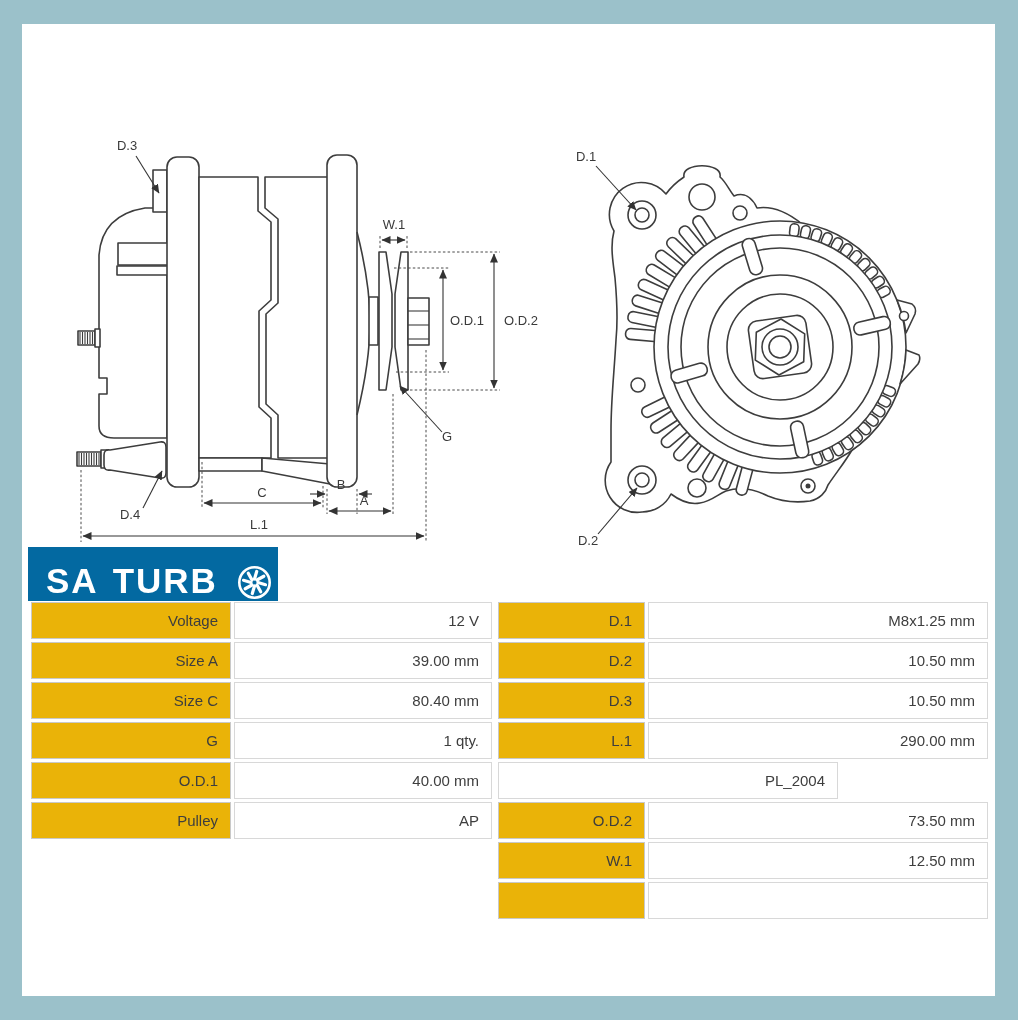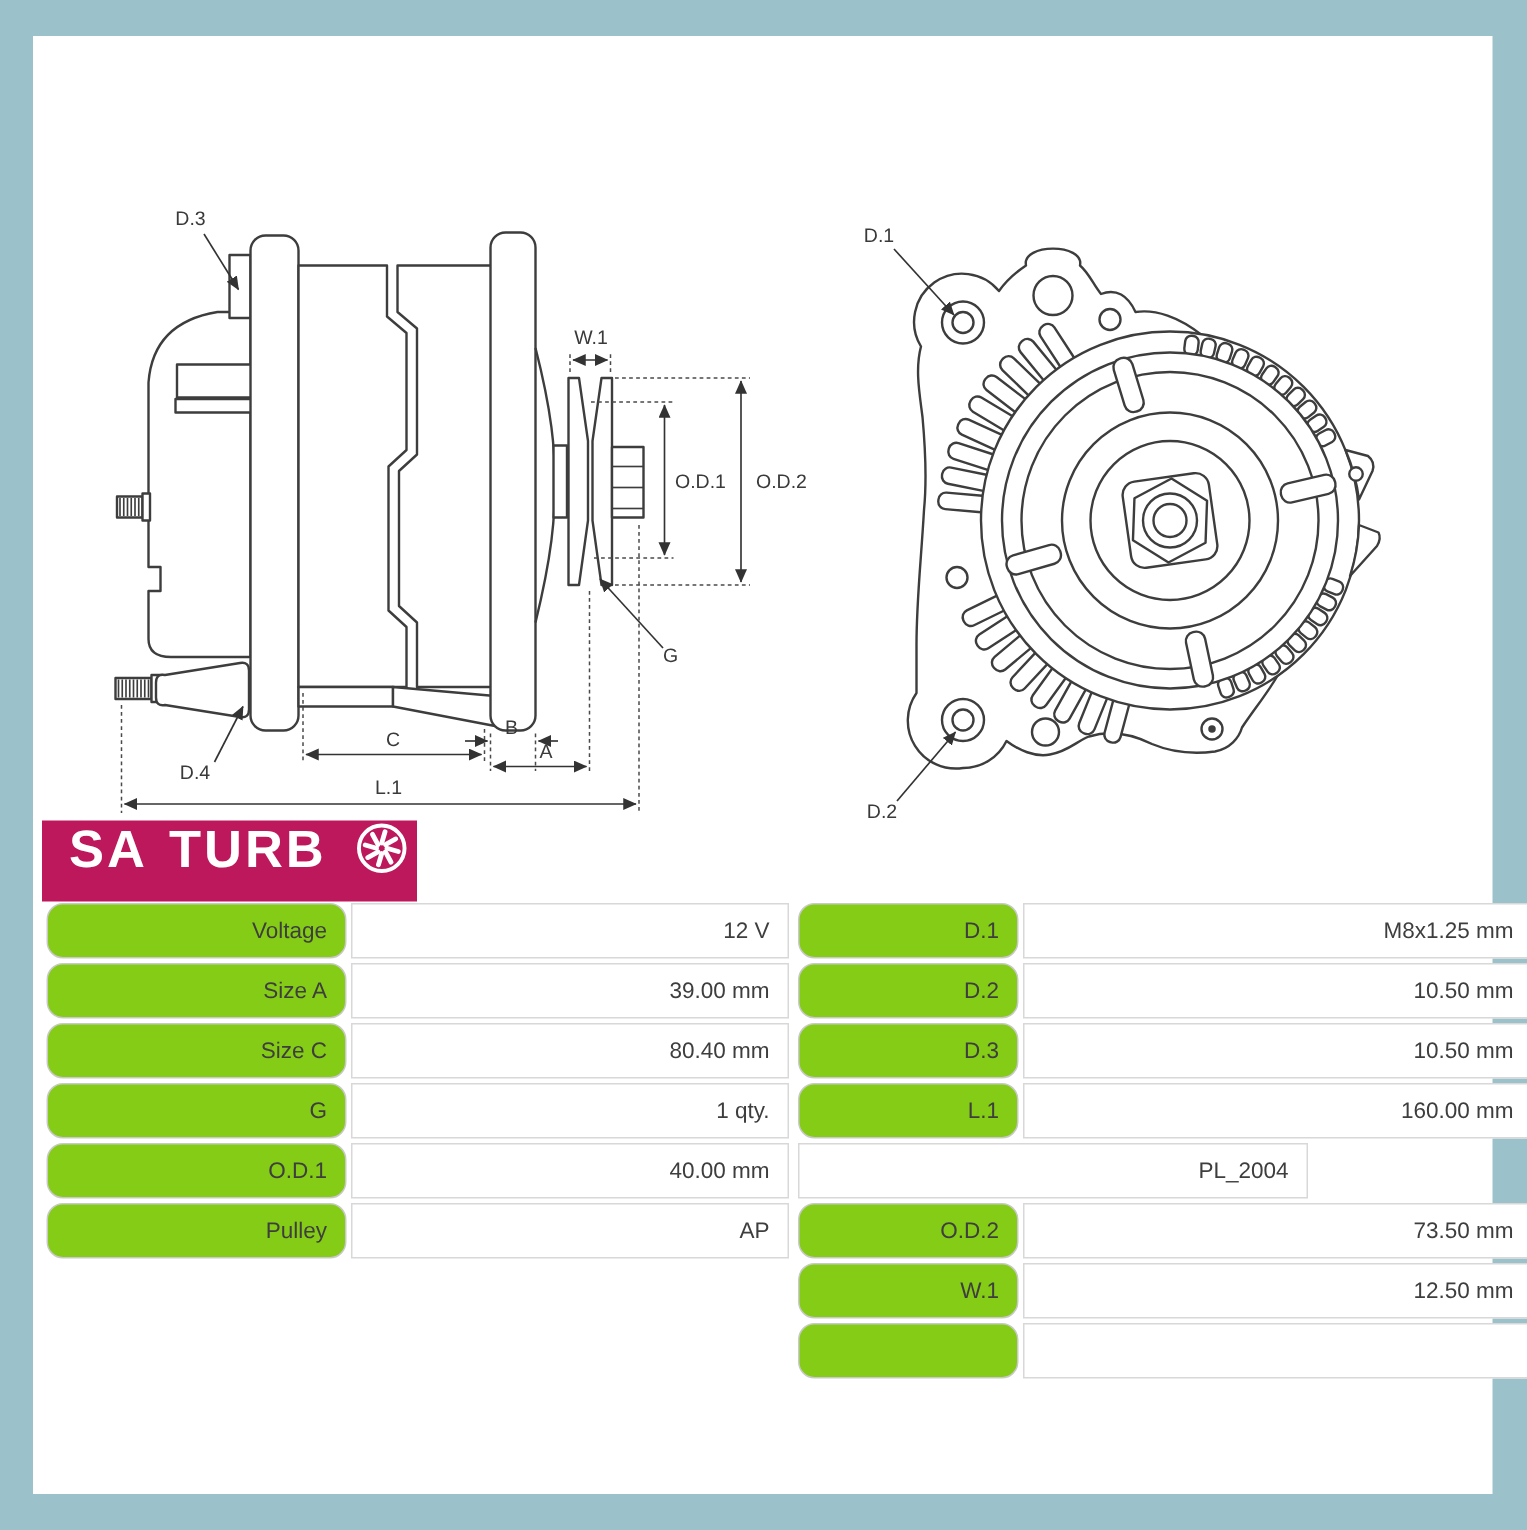--- a/index.html
+++ b/index.html
@@ -18,40 +18,40 @@
   .ln  { fill:#ffffff; stroke:#3d3d3d; stroke-width:1.6; stroke-linejoin:round; }
   .lnf { fill:none;    stroke:#3d3d3d; stroke-width:1.6; stroke-linejoin:round; }
   .thin{ fill:none;    stroke:#3d3d3d; stroke-width:1.1; }
   .dim { fill:none;    stroke:#333333; stroke-width:1.1; }
   .dot { fill:none;    stroke:#4a4a4a; stroke-width:1;   stroke-dasharray:2.5 2.2; }
   .dlabel { font:13px "Liberation Sans",sans-serif; fill:#3a3a3a; }
 
   
   .logo {
     position:absolute; left:28px; top:547px; width:250px; height:54px;
-    background:#be185d; color:#ffffff;
-    display:flex; align-items:flex-start; padding-left:18px; box-sizing:border-box;
+    background:#0369a1; color:#ffffff;
+    display:flex; align-items:flex-end; padding-left:18px; box-sizing:border-box;
     font-weight:bold; font-size:35px; letter-spacing:2px;
   }
   .logo .word { margin-right:14px; }
   .logo .word2 { margin-right:18px; }
   .logo svg { display:block; }
 
   
   .tables { position:absolute; left:31px; top:602px; display:flex; gap:6px; }
   .trow  { display:flex; gap:3px; margin-bottom:3px; height:37px; }
   .tcell {
     box-sizing:border-box; border:1px solid #c9c9c9;
     display:flex; align-items:center; justify-content:flex-end;
     padding-right:12px; font-size:15px; color:#3e3e3e;
   }
-  .tlabel { background:#84cc16;border-radius:11px; }
+  .tlabel { background:#eab308; }
   .tvalue { background:#ffffff; border-color:#d8d8d8; }
   .lt .tlabel { width:200px; }
-  .lt .tvalue { width:292px; }
+  .lt .tvalue { width:258px; }
   .rt .tlabel { width:147px; }
   .rt .tvalue { width:340px; }
 </style>
 </head>
 <body>
 
 <div class="content"></div>
 
 <svg class="drawing" width="1018" height="1020" viewBox="0 0 1018 1020">
   <defs>
@@ -318,21 +318,21 @@
     <div class="trow">
         <div class="tcell tlabel">D.2</div>
         <div class="tcell tvalue">10.50 mm</div>
       </div>
     <div class="trow">
         <div class="tcell tlabel">D.3</div>
         <div class="tcell tvalue">10.50 mm</div>
       </div>
     <div class="trow">
         <div class="tcell tlabel">L.1</div>
-        <div class="tcell tvalue">160.00 mm</div>
+        <div class="tcell tvalue">290.00 mm</div>
       </div>
     <div class="trow">
         <div class="tcell tvalue">PL_2004</div>
       </div>
     <div class="trow">
         <div class="tcell tlabel">O.D.2</div>
         <div class="tcell tvalue">73.50 mm</div>
       </div>
     <div class="trow">
         <div class="tcell tlabel">W.1</div>

